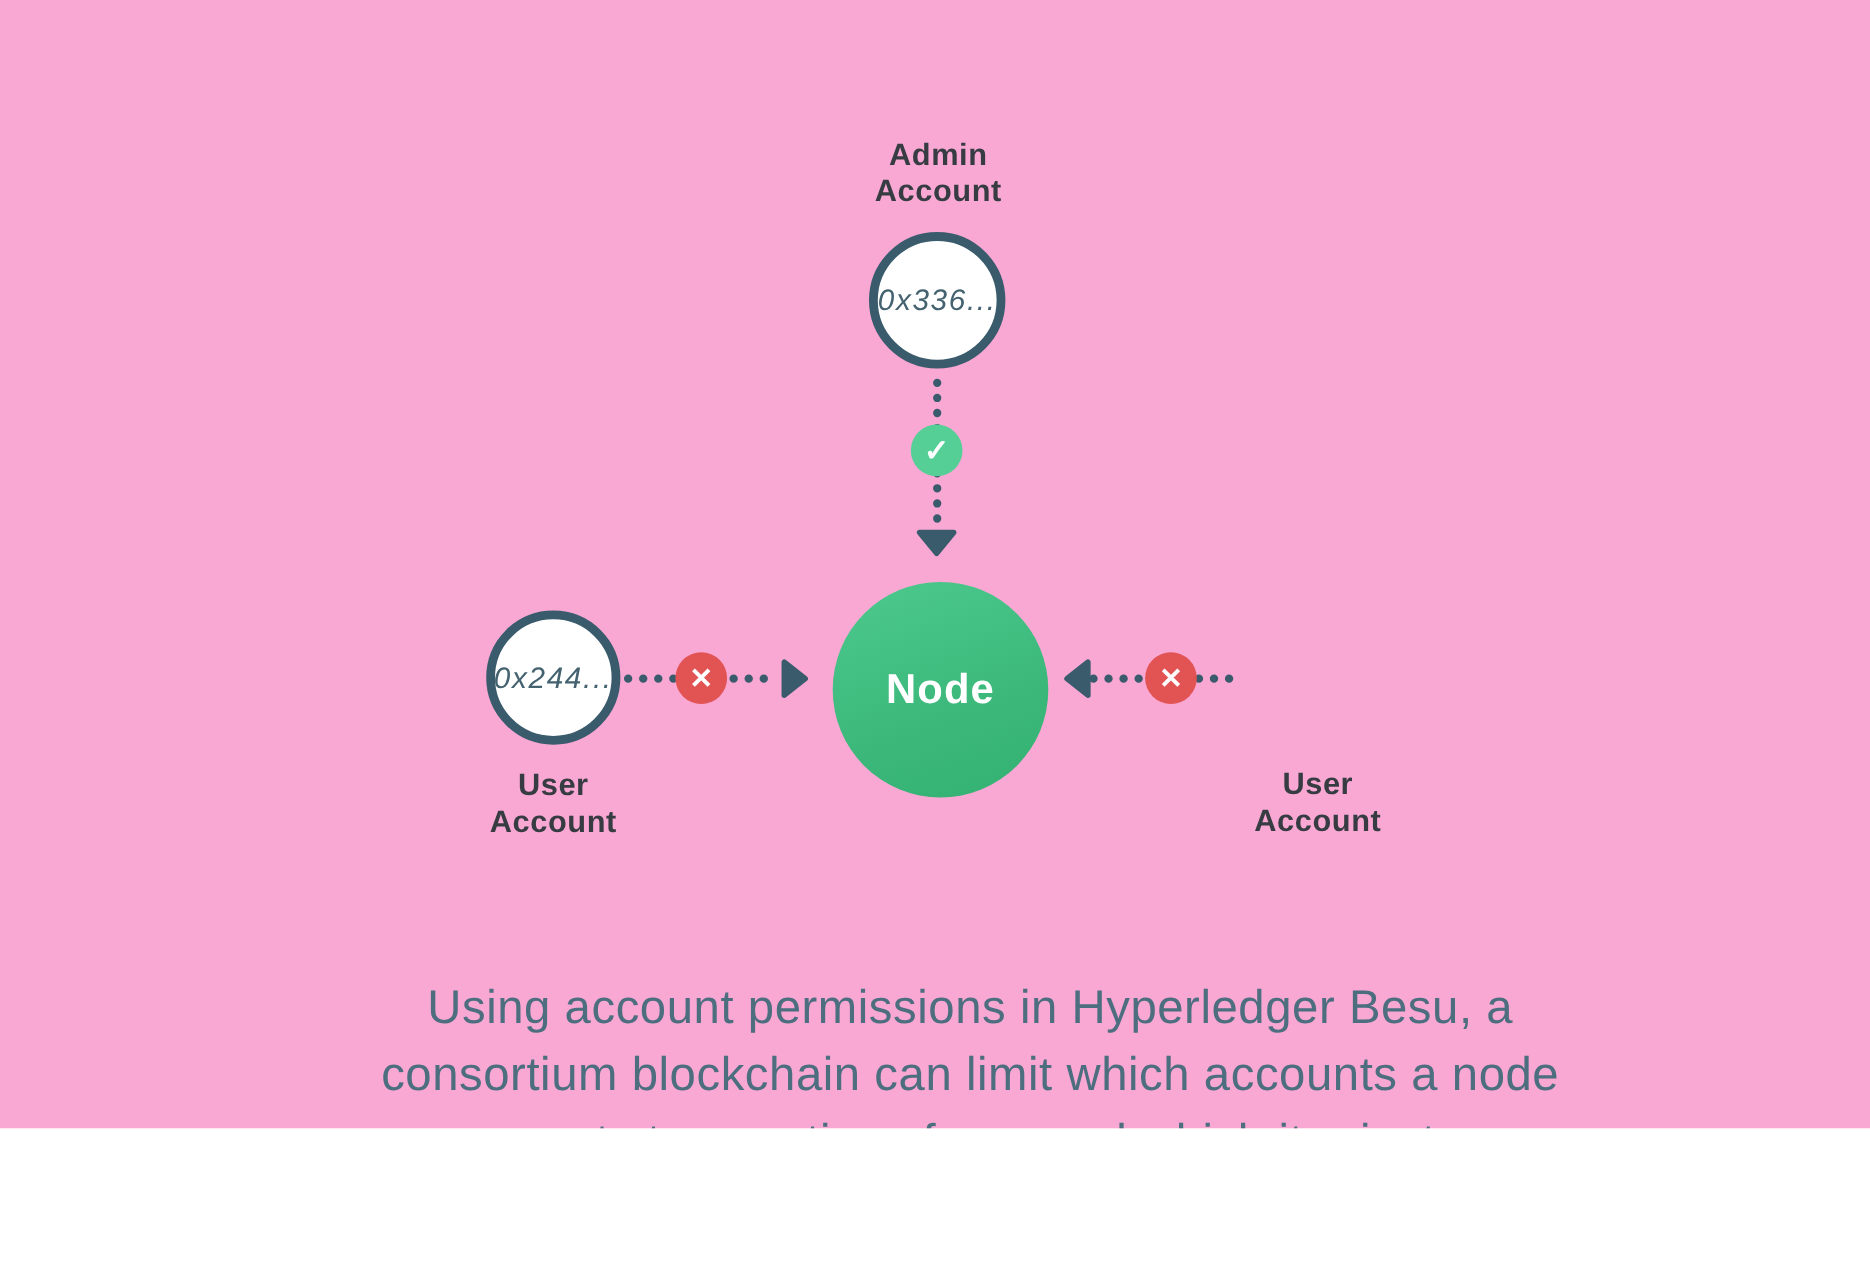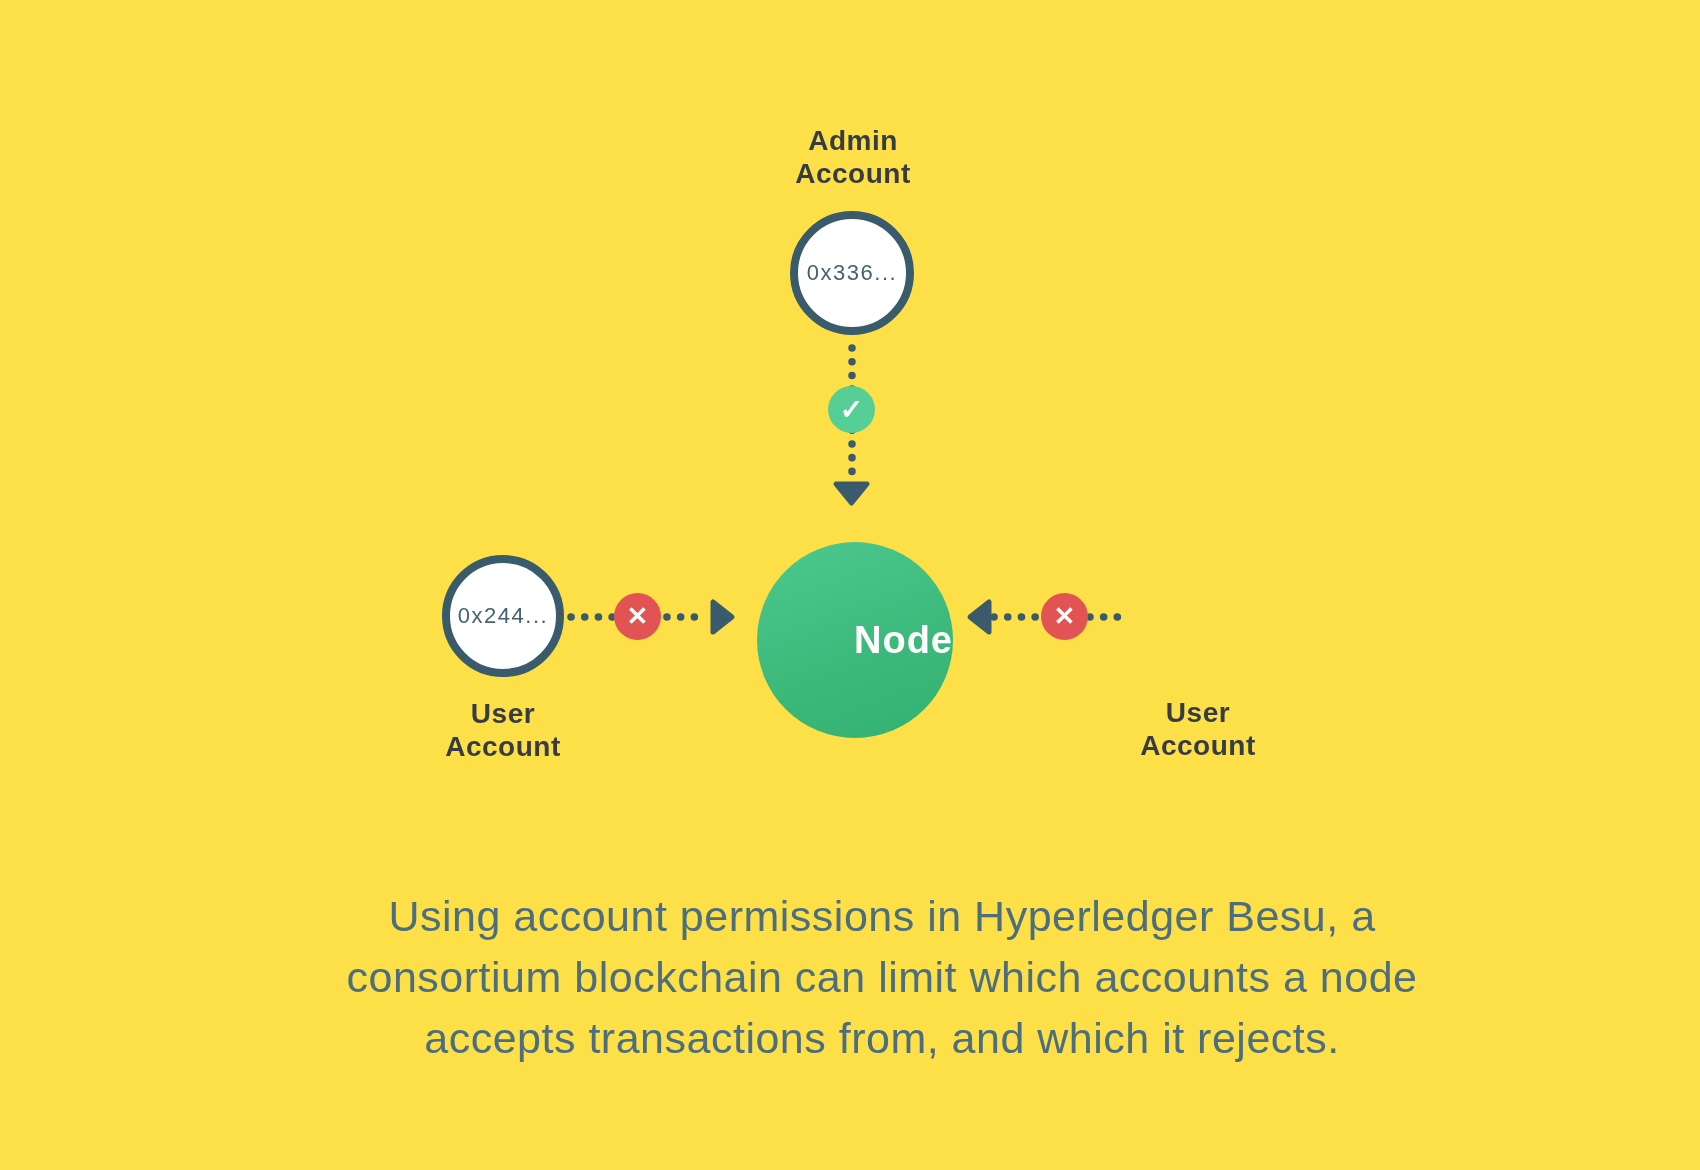--- a/index.html
+++ b/index.html
@@ -1,20 +1,20 @@
 <!DOCTYPE html>
 <html><head>
 <meta charset="utf-8">
 <style>
   html, body { margin: 0; padding: 0; background: #ffffff; }
   .canvas {
     position: relative;
     width: 1700px;
-    height: 1170px;
-    background: #fde047;
+    height: 1026px;
+    background: #f9a8d4;
     overflow: hidden;
     font-family: "Liberation Sans", sans-serif;
   }
   .overlay {
     position: absolute;
     left: 0; top: 0;
     width: 1700px; height: 1170px;
   }
   .node-label {
     position: absolute;
@@ -40,36 +40,37 @@
     background: #ffffff;
     display: flex;
     align-items: center;
     justify-content: center;
   }
   .admin-circle { left: 790px;  top: 211px; }
   .user-circle-left  { left: 442px;  top: 555px; width: 122px; height: 122px; text-align: right; }
   .user-circle-right { left: 1137px; top: 554px; width: 122px; height: 122px; }
 
   .address {
-    font-size: 22px;
+    font-size: 27px;
     font-weight: 400;
     color: #44626f;
     letter-spacing: 1.5px;
     white-space: nowrap;
+    font-style: italic;
   }
 
   .node-circle {
     position: absolute;
-    left: 757px; top: 542px;
+    left: 757px; top: 529px;
     width: 196px; height: 196px;
     border-radius: 50%;
     background: linear-gradient(160deg, #4dc98e 0%, #3bb87a 60%, #33b173 100%);
     display: flex;
     align-items: center;
-    justify-content: flex-end;
+    justify-content: center;
   }
   .node-text {
     color: #ffffff;
     font-size: 38px;
     font-weight: 700;
     letter-spacing: 1px;
   }
 
   .status-badge {
     position: absolute;

